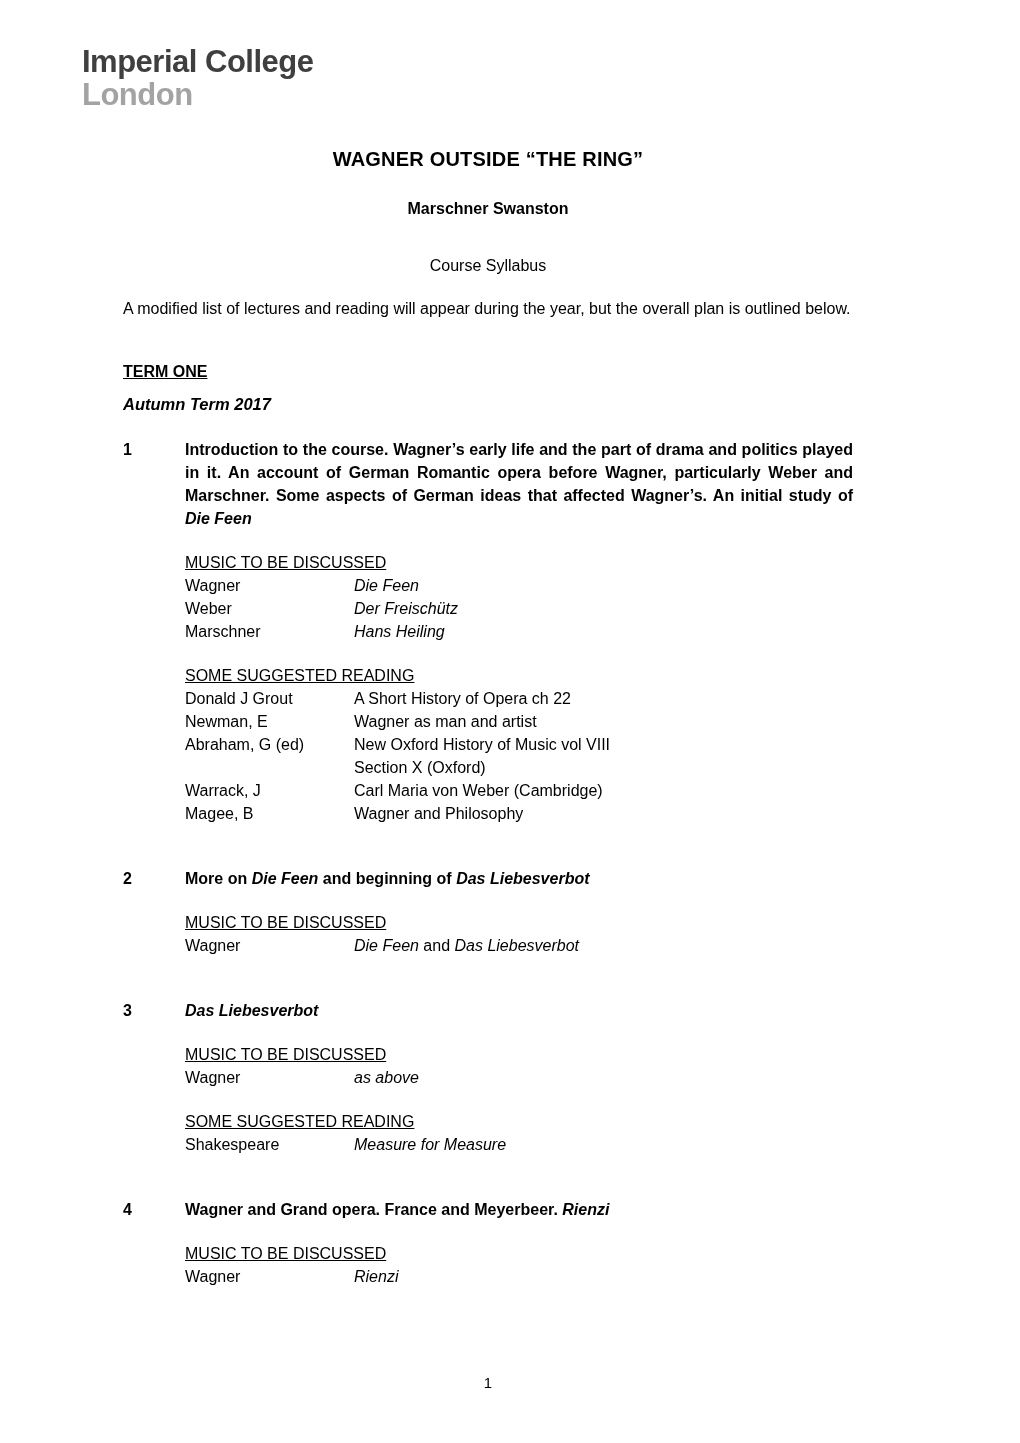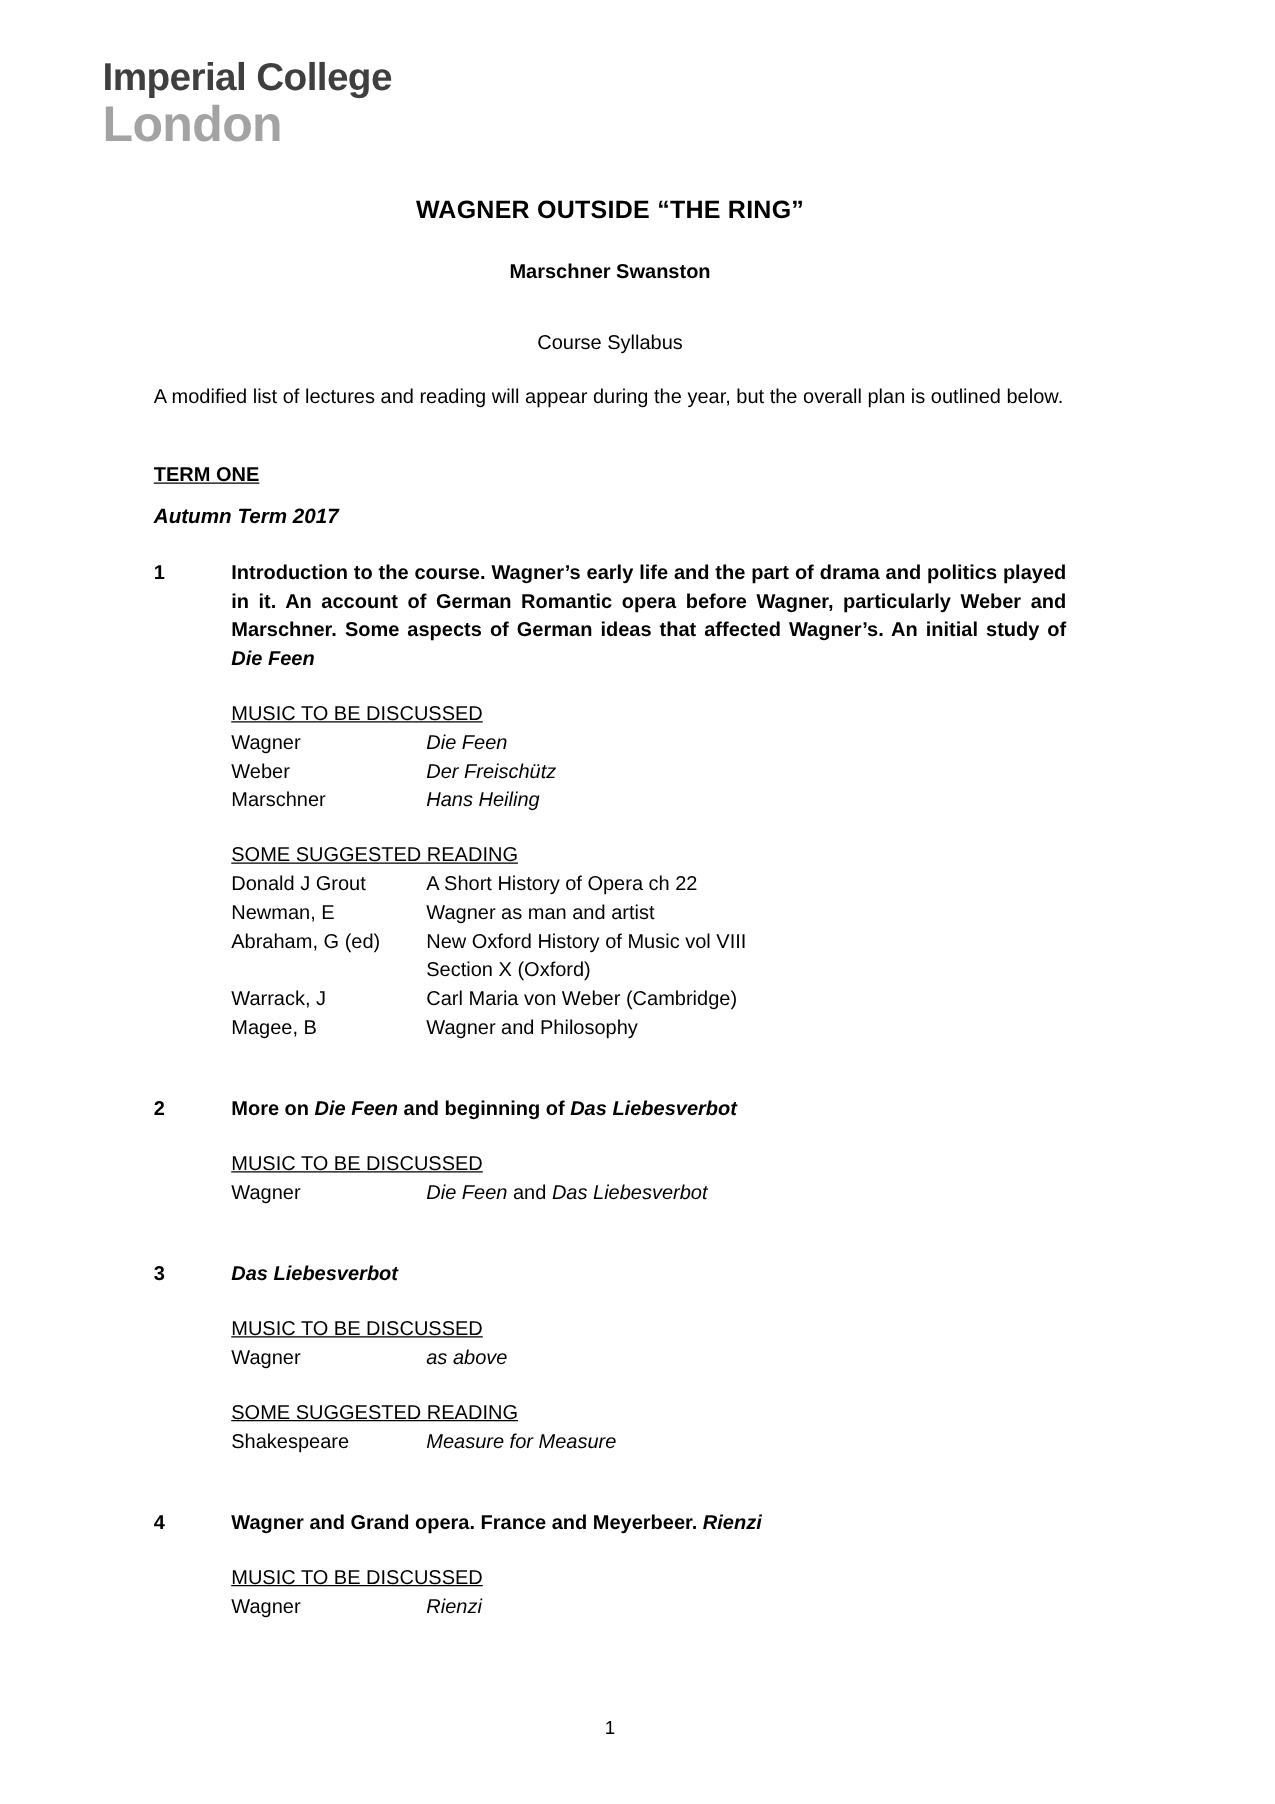--- a/index.html
+++ b/index.html
@@ -16,40 +16,40 @@
     display: flex;
     flex-direction: column;
     padding: 46px 0 52px 0;
     background: #ffffff;
   }
   .logo { margin-left: 82px; line-height: 1.06; user-select: none; }
   .logo-line1 {
     font-size: 31px; font-weight: bold; color: #3f3f3f; letter-spacing: -0.5px;
   }
   .logo-line2 {
-    font-size: 40px; font-weight: bold; color: #a3a3a3; letter-spacing: -0.5px;
+    font-size: 31px; font-weight: bold; color: #a3a3a3; letter-spacing: -0.5px;
   }
   .content { margin: 0 123px; font-size: 16px; line-height: 23px; }
   .doc-title {
     text-align: center; font-weight: bold; font-size: 20px;
     margin: 36px 0 0 0; letter-spacing: 0.2px;
   }
   .author { text-align: center; font-weight: bold; margin: 26px 0 0 0; }
   .syllabus-label { font-weight: normal; margin: 34px 0 0 0; text-align: center; }
   .intro { margin: 20px 0 0 0; }
   .term-heading { font-weight: bold; text-decoration: underline; margin: 40px 0 0 0; }
   .term-subheading { font-weight: bold; font-style: italic; margin: 10px 0 0 0; font-size: 16.5px; }
   .lecture { display: flex; margin-top: 42px; }
   .lecture:first-child { margin-top: 22px; }
   .lec-num { width: 62px; flex-shrink: 0; font-weight: bold; }
   .lec-body { flex: 1; min-width: 0; }
   .lec-title { margin: 0; font-weight: bold; text-align: justify; }
   .list-block { margin-top: 21px; }
   .list-label { margin: 0; text-decoration: underline; }
-  .pair-row { display: flex; }
+  .pair-row { display: flex; gap: 13px; }
   .col1 { width: 156px; flex-shrink: 0; }
   .col2 { flex: 1; min-width: 0; }
   .italic { font-style: italic; }
   .footer {
     margin-top: auto;
     text-align: center;
     font-size: 15px;
     padding-top: 40px;
   }
 </style>

